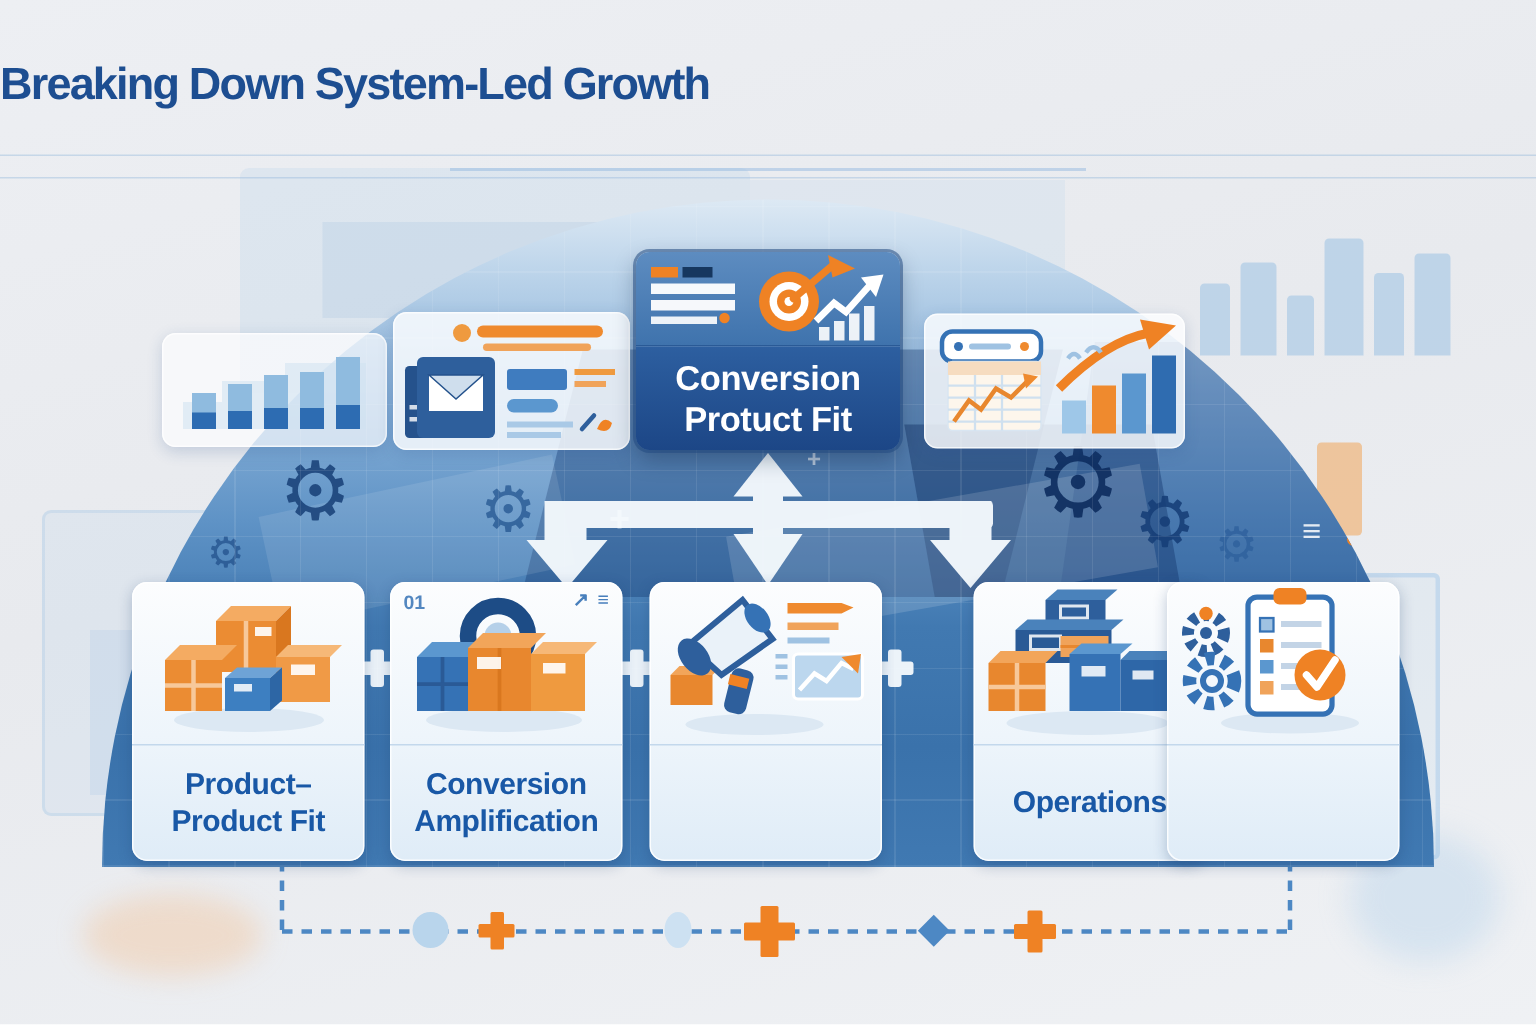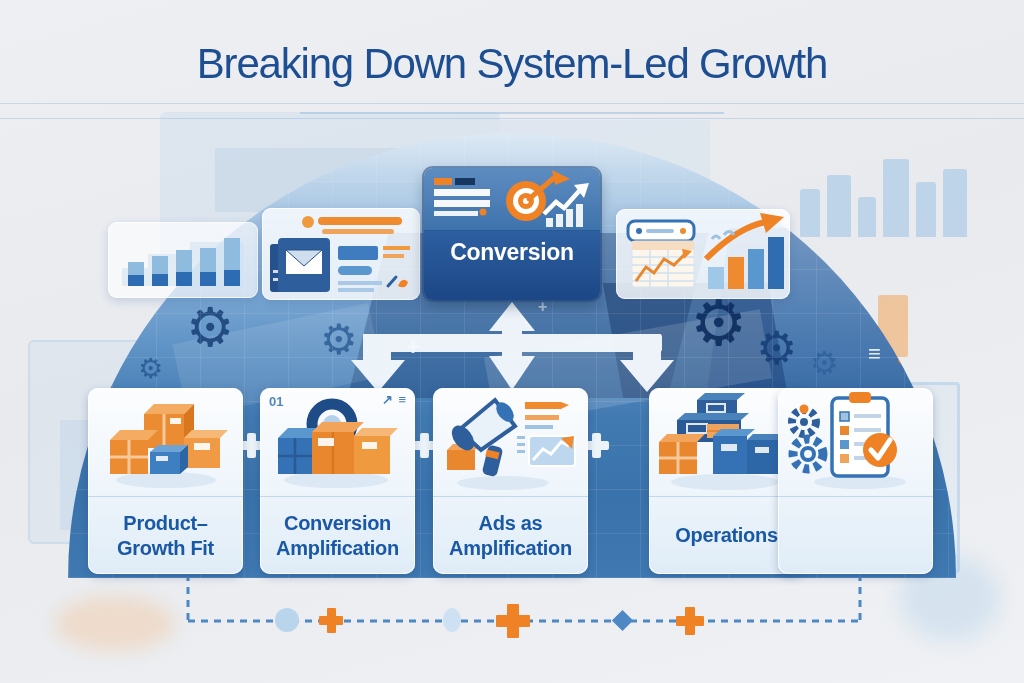--- a/index.html
+++ b/index.html
@@ -17,22 +17,22 @@
   .bg-shelf{left:772px;top:382px;width:182px;height:185px;border:3px solid rgba(160,198,232,.45);border-radius:4px;background:rgba(190,216,238,.18);}
   .bg-shelf i{position:absolute;display:block;border-radius:2px;}
   .bg-orange-col{left:878px;top:295px;width:30px;height:62px;background:rgba(240,165,90,.55);border-radius:3px;}
   .bg-left1{left:28px;top:340px;width:140px;height:200px;background:rgba(165,200,232,.15);border:2px solid rgba(150,190,225,.25);border-radius:6px;}
   .bg-left2{left:60px;top:420px;width:90px;height:110px;background:rgba(150,190,225,.18);}
   .bg-bl{left:55px;top:596px;width:120px;height:55px;background:rgba(244,178,120,.30);border-radius:50%;filter:blur(9px);}
   .bg-br{left:900px;top:556px;width:100px;height:85px;background:rgba(160,198,232,.30);border-radius:50%;filter:blur(10px);}
   .bg-rule{left:0;width:1024px;height:0;border-top:1px solid rgba(130,172,216,.35);}
   .bg-title-rule{left:300px;top:112px;width:424px;height:0;border-top:2px solid rgba(140,180,222,.45);}
   
-  .title{position:absolute;z-index:3;left:0;top:40px;width:1024px;margin:0;text-align:center;
-    font-size:42px;font-weight:normal;letter-spacing:-1.2px;color:#1d4e91;}
+  .title{position:absolute;z-index:3;left:0;top:40px;width:1024px;margin:0;
+    font-size:30px;font-weight:bold;letter-spacing:-1.2px;color:#1d4e91;}
   
   .dome{position:absolute;z-index:1;left:68px;top:133px;width:888px;height:445px;overflow:hidden;
     border-radius:50% 50% 0 0 / 100% 100% 0 0;
     background:linear-gradient(180deg,#dde9f4 0%,#b9d2e9 12%,#8db4da 28%,#5f93c6 48%,#4179b1 64%,#3a72ab 82%,#4079b2 100%);}
   .dome::after{content:"";position:absolute;inset:0;
     background-image:repeating-linear-gradient(0deg,rgba(255,255,255,.09) 0 1px,transparent 1px 44px),
                      repeating-linear-gradient(90deg,rgba(255,255,255,.09) 0 1px,transparent 1px 44px);}
   .patch{position:absolute;}
   .patch-a{left:300px;top:100px;width:320px;height:165px;background:rgba(20,58,112,.38);transform:skewX(-14deg);}
   .patch-b{left:545px;top:150px;width:165px;height:115px;background:rgba(16,48,98,.42);transform:skewX(10deg);}
@@ -267,20 +267,21 @@
         <rect x="122" y="50" width="7" height="9" fill="#fff" opacity=".9"></rect>
         <rect x="132" y="46" width="7" height="13" fill="#fff" opacity=".9"></rect>
         <rect x="142" y="41" width="7" height="18" fill="#fff" opacity=".9"></rect>
         <rect x="152" y="36" width="7" height="23" fill="#fff" opacity=".9"></rect>
         <polyline points="120,46 132,34 140,40 156,22" fill="none" stroke="#fff" stroke-width="4.5"></polyline>
         <polygon points="150,17 165,15 160,30" fill="#fff"></polygon>
       </svg>
     </div>
     <div class="center-label">
       <span>Conversion</span>
+      <span>Protuct Fit</span>
     </div>
   </div>
 
   <div class="pillar p1">
     <div class="icon-area">
       <svg viewBox="0 0 155 108">
         <ellipse cx="78" cy="92" rx="50" ry="8" fill="#dce8f3"></ellipse>
         <polygon points="56,26 66,16 106,16 96,26" fill="#f4ab62"></polygon>
         <rect x="56" y="26" width="40" height="34" fill="#eb8c33"></rect>
         <polygon points="96,26 106,16 106,50 96,60" fill="#d9771f"></polygon>
@@ -294,21 +295,21 @@
         <rect x="96" y="50" width="36" height="30" fill="#f09a46"></rect>
         <rect x="106" y="55" width="16" height="7" fill="#fff" opacity=".9"></rect>
         <polygon points="62,64 70,57 100,57 92,64" fill="#6ea3d6"></polygon>
         <rect x="62" y="64" width="30" height="22" fill="#3d7fc1"></rect>
         <polygon points="92,64 100,57 100,79 92,86" fill="#2d66a5"></polygon>
         <rect x="68" y="68" width="12" height="5" fill="#fff" opacity=".85"></rect>
       </svg>
     </div>
     <div class="plabel">
       <span>Product–</span>
-      <span>Growth Fit</span>
+      <span>Product Fit</span>
     </div>
   </div>
 
   <div class="pillar p2">
     <div class="icon-area">
       <span class="corner-num">01</span>
       <span class="corner-trend">↗ ≡</span>
       <svg viewBox="0 0 155 108">
         <ellipse cx="76" cy="92" rx="52" ry="8" fill="#dce8f3"></ellipse>
         <circle cx="72" cy="36" r="20" fill="none" stroke="#1d4c86" stroke-width="11"></circle>
@@ -346,24 +347,20 @@
         <polygon points="92,14 128,14 136,17 128,21 92,21" fill="#ef8a2e"></polygon>
         <rect x="92" y="27" width="34" height="5" fill="#f0a35a"></rect>
         <rect x="92" y="37" width="28" height="4" fill="#9fc2e2"></rect>
         <rect x="84" y="48" width="8" height="3" fill="#9fc2e2"></rect>
           <rect x="84" y="55" width="8" height="3" fill="#9fc2e2"></rect>
           <rect x="84" y="62" width="8" height="3" fill="#9fc2e2"></rect>
         <rect x="96" y="48" width="46" height="30" rx="3" fill="#bcd7ee" stroke="#fff" stroke-width="2"></rect>
         <polyline points="100,72 110,61 118,66 128,54 136,58" fill="none" stroke="#fff" stroke-width="3"></polyline>
         <polygon points="128,50 141,48 139,61" fill="#ef8a2e"></polygon>
       </svg>
-    </div>
-    <div class="plabel">
-      <span>Ads as</span>
-      <span>Amplification</span>
     </div>
   </div>
 
   <div class="pillar p4">
     <div class="icon-area">
       <svg viewBox="0 0 155 108">
         <ellipse cx="76" cy="94" rx="54" ry="8" fill="#dce8f3"></ellipse>
         <polygon points="48,12 56,5 96,5 88,12" fill="#4a82bb"></polygon>
         <rect x="48" y="12" width="40" height="20" fill="#2e5f9c"></rect>
         <rect x="58" y="16" width="18" height="8" fill="none" stroke="#fff" stroke-width="2" opacity=".85"></rect>

